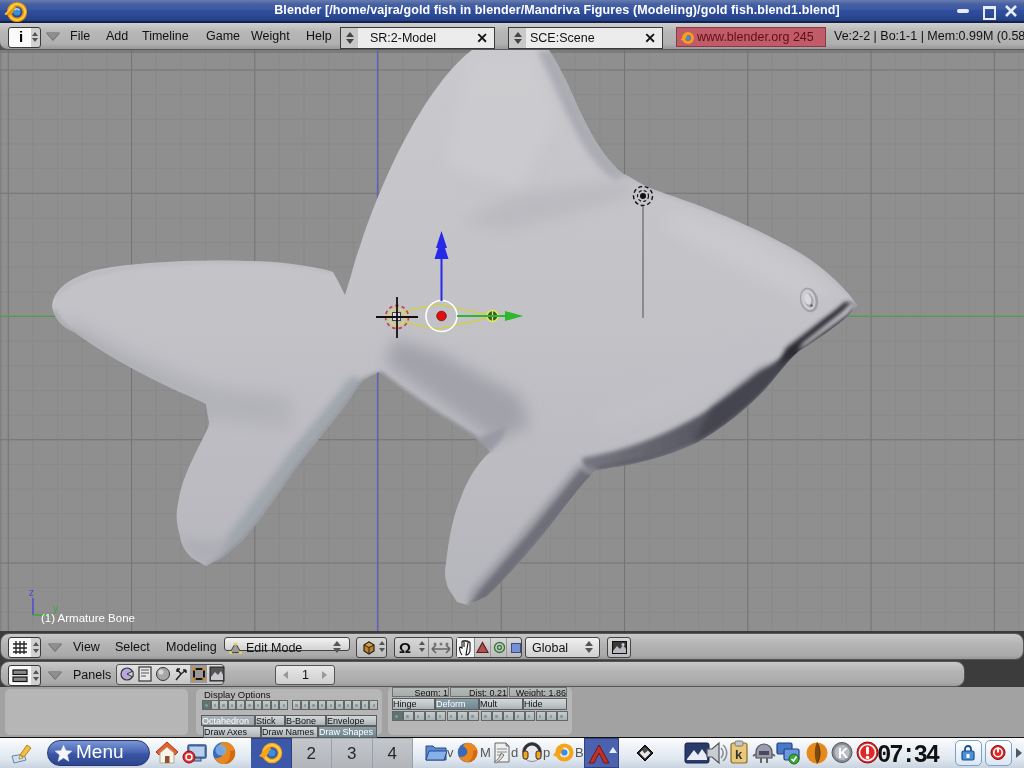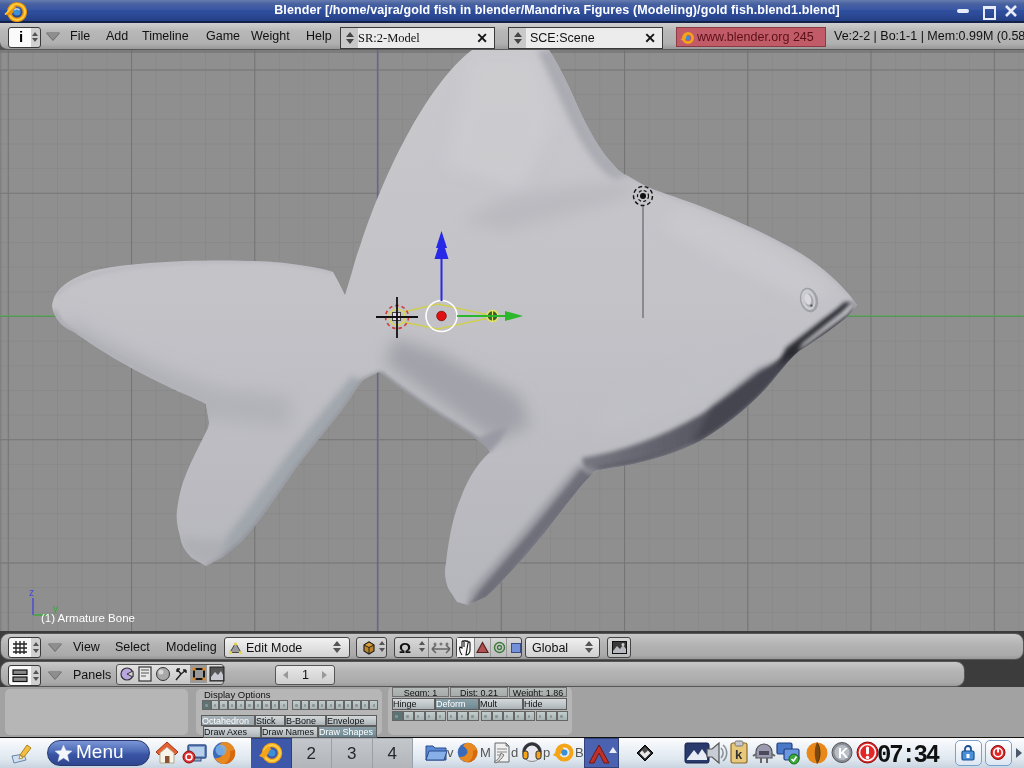--- a/index.html
+++ b/index.html
@@ -37,21 +37,21 @@
 #btnarea{left:0;top:687px;width:1024px;height:50px;background:#a2a2a2;}
 .sep3{left:0;top:735px;width:1024px;height:2.5px;background:#111;}
 .panel{background:#b6b6b6;border-radius:5px;}
 .hdrtxt{font-size:12.5px;color:#111;white-space:nowrap;}
 
 
 .pbtn{position:absolute;font-size:9px;color:#101010;text-align:left;white-space:nowrap;overflow:hidden;
  background:linear-gradient(180deg,#d3d8da 0,#bdc5c8 60%,#aab2b6 100%);
  border:1px solid #5c5c5c;box-sizing:border-box;}
 .pbtn.on{background:linear-gradient(180deg,#8ba0a8 0,#7b939c 60%,#6d858e 100%);color:#fff;}
-.numf{position:absolute;font-size:9px;color:#101010;text-align:center;white-space:nowrap;overflow:hidden;
+.numf{position:absolute;font-size:9px;color:#101010;text-align:right;white-space:nowrap;overflow:hidden;
  background:linear-gradient(180deg,#b4bab8 0,#a6acaa 100%);border:1px solid #707070;box-sizing:border-box;}
 .lay{position:absolute;width:8.6px;height:10px;background:linear-gradient(180deg,#c2cccc,#a8b4b4);border:1px solid #666;box-sizing:border-box;}
 .lay:after{content:"";position:absolute;left:2.2px;top:3px;width:2.5px;height:2.5px;border-radius:50%;background:#8a9494;}
 .lay.on{background:#5c7474;}
 
 
 #taskbar{left:0;top:737.5px;width:1024px;height:30.5px;
  background:linear-gradient(180deg,#fdfdfe 0,#eef3f8 30%,#dfe7ef 70%,#c9d4e0 100%);}
 .deskcell{position:absolute;top:737.5px;width:40.5px;height:30.5px;background:linear-gradient(180deg,#c3c6ca,#b2b5ba);
  border-right:1px solid #9aa0a8;border-top:1px solid #aab0b8;box-sizing:border-box;font-size:17px;color:#26282c;text-align:center;line-height:29px;}
@@ -268,21 +268,21 @@
  <div class="abs menutxt" style="left:106px;">Add</div>
  <div class="abs menutxt" style="left:142px;">Timeline</div>
  <div class="abs menutxt" style="left:206px;">Game</div>
  <div class="abs menutxt" style="left:251px;">Weight</div>
  <div class="abs menutxt" style="left:306px;">Help</div>
 
  <div class="abs field" style="left:340px;top:3.5px;width:18px;height:20px;background:#c9c9c9;">
    <div class="abs" style="left:5px;top:4px;width:0;height:0;border-left:4px solid transparent;border-right:4px solid transparent;border-bottom:5px solid #444;"></div>
    <div class="abs" style="left:5px;top:11px;width:0;height:0;border-left:4px solid transparent;border-right:4px solid transparent;border-top:5px solid #444;"></div>
  </div>
- <div class="abs field" style="left:358px;top:3.5px;width:112px;height:20px;border-left:none;line-height:20px;padding-left:0;font-family:Liberation Serif, serif;">SR:2-Model</div>
+ <div class="abs field" style="left:358px;top:3.5px;width:112px;height:20px;border-left:none;line-height:20px;padding-left:12px;">SR:2-Model</div>
  <div class="abs field" style="left:470px;top:3.5px;width:24px;height:20px;border-left:none;text-align:center;line-height:20px;font-weight:bold;font-size:14px;">✕</div>
 
  <div class="abs field" style="left:508px;top:3.5px;width:18px;height:20px;background:#c9c9c9;">
    <div class="abs" style="left:5px;top:4px;width:0;height:0;border-left:4px solid transparent;border-right:4px solid transparent;border-bottom:5px solid #444;"></div>
    <div class="abs" style="left:5px;top:11px;width:0;height:0;border-left:4px solid transparent;border-right:4px solid transparent;border-top:5px solid #444;"></div>
  </div>
  <div class="abs field" style="left:526px;top:3.5px;width:112px;height:20px;border-left:none;line-height:20px;padding-left:4px;">SCE:Scene</div>
  <div class="abs field" style="left:638px;top:3.5px;width:24px;height:20px;border-left:none;text-align:center;line-height:20px;font-weight:bold;font-size:14px;">✕</div>
 
  <div class="abs" style="left:676px;top:3.5px;width:150px;height:20px;background:#c25b68;border:1px solid #8a3a44;box-sizing:border-box;">
@@ -305,21 +305,21 @@
           <path d="M1,4 H15 M1,8 H15 M1,12 H15 M4,1 V14 M8,1 V14 M12,1 V14" stroke="#222" stroke-width="1.3"></path>
         </svg>
   <div class="abs" style="left:24px;top:4px;width:0;height:0;border-left:3px solid transparent;border-right:3px solid transparent;border-bottom:4px solid #555;"></div>
   <div class="abs" style="left:24px;top:11px;width:0;height:0;border-left:3px solid transparent;border-right:3px solid transparent;border-top:4px solid #555;"></div>
  </div>
  <div class="abs tri-down" style="left:47px;top:9px;"></div>
  <div class="abs hdrtxt" style="left:72px;top:6px;">View</div>
  <div class="abs hdrtxt" style="left:114px;top:6px;">Select</div>
  <div class="abs hdrtxt" style="left:165px;top:6px;">Modeling</div>
 
- <div class="abs" style="left:223px;top:3px;width:126px;height:21px;background:linear-gradient(180deg,#f2f2f2,#d2d2d2);border:1px solid #444;border-radius:3px;box-sizing:border-box;">
+ <div class="abs" style="left:223px;top:3px;width:126px;height:14px;background:linear-gradient(180deg,#f2f2f2,#d2d2d2);border:1px solid #444;border-radius:3px;box-sizing:border-box;">
    <svg class="abs" style="left:4px;top:4px" width="13" height="12">
           <path d="M6.5,1 L12,10.5 L1,10.5 Z" fill="#9a9a9a" stroke="#444" stroke-width="1"></path>
           <circle cx="6.5" cy="2" r="1.6" fill="#e8d44c"></circle>
           <circle cx="1.6" cy="10.5" r="1.6" fill="#e8d44c"></circle>
           <circle cx="11.4" cy="10.5" r="1.6" fill="#e8d44c"></circle>
         </svg>
    <div class="abs" style="left:21px;top:3px;font-size:12.5px;color:#111;">Edit Mode</div>
    <div class="abs" style="left:108px;top:3px;width:0;height:0;border-left:4.5px solid transparent;border-right:4.5px solid transparent;border-bottom:5.5px solid #555;"></div>
    <div class="abs" style="left:108px;top:10px;width:0;height:0;border-left:4.5px solid transparent;border-right:4.5px solid transparent;border-top:5.5px solid #555;"></div>
  </div>

